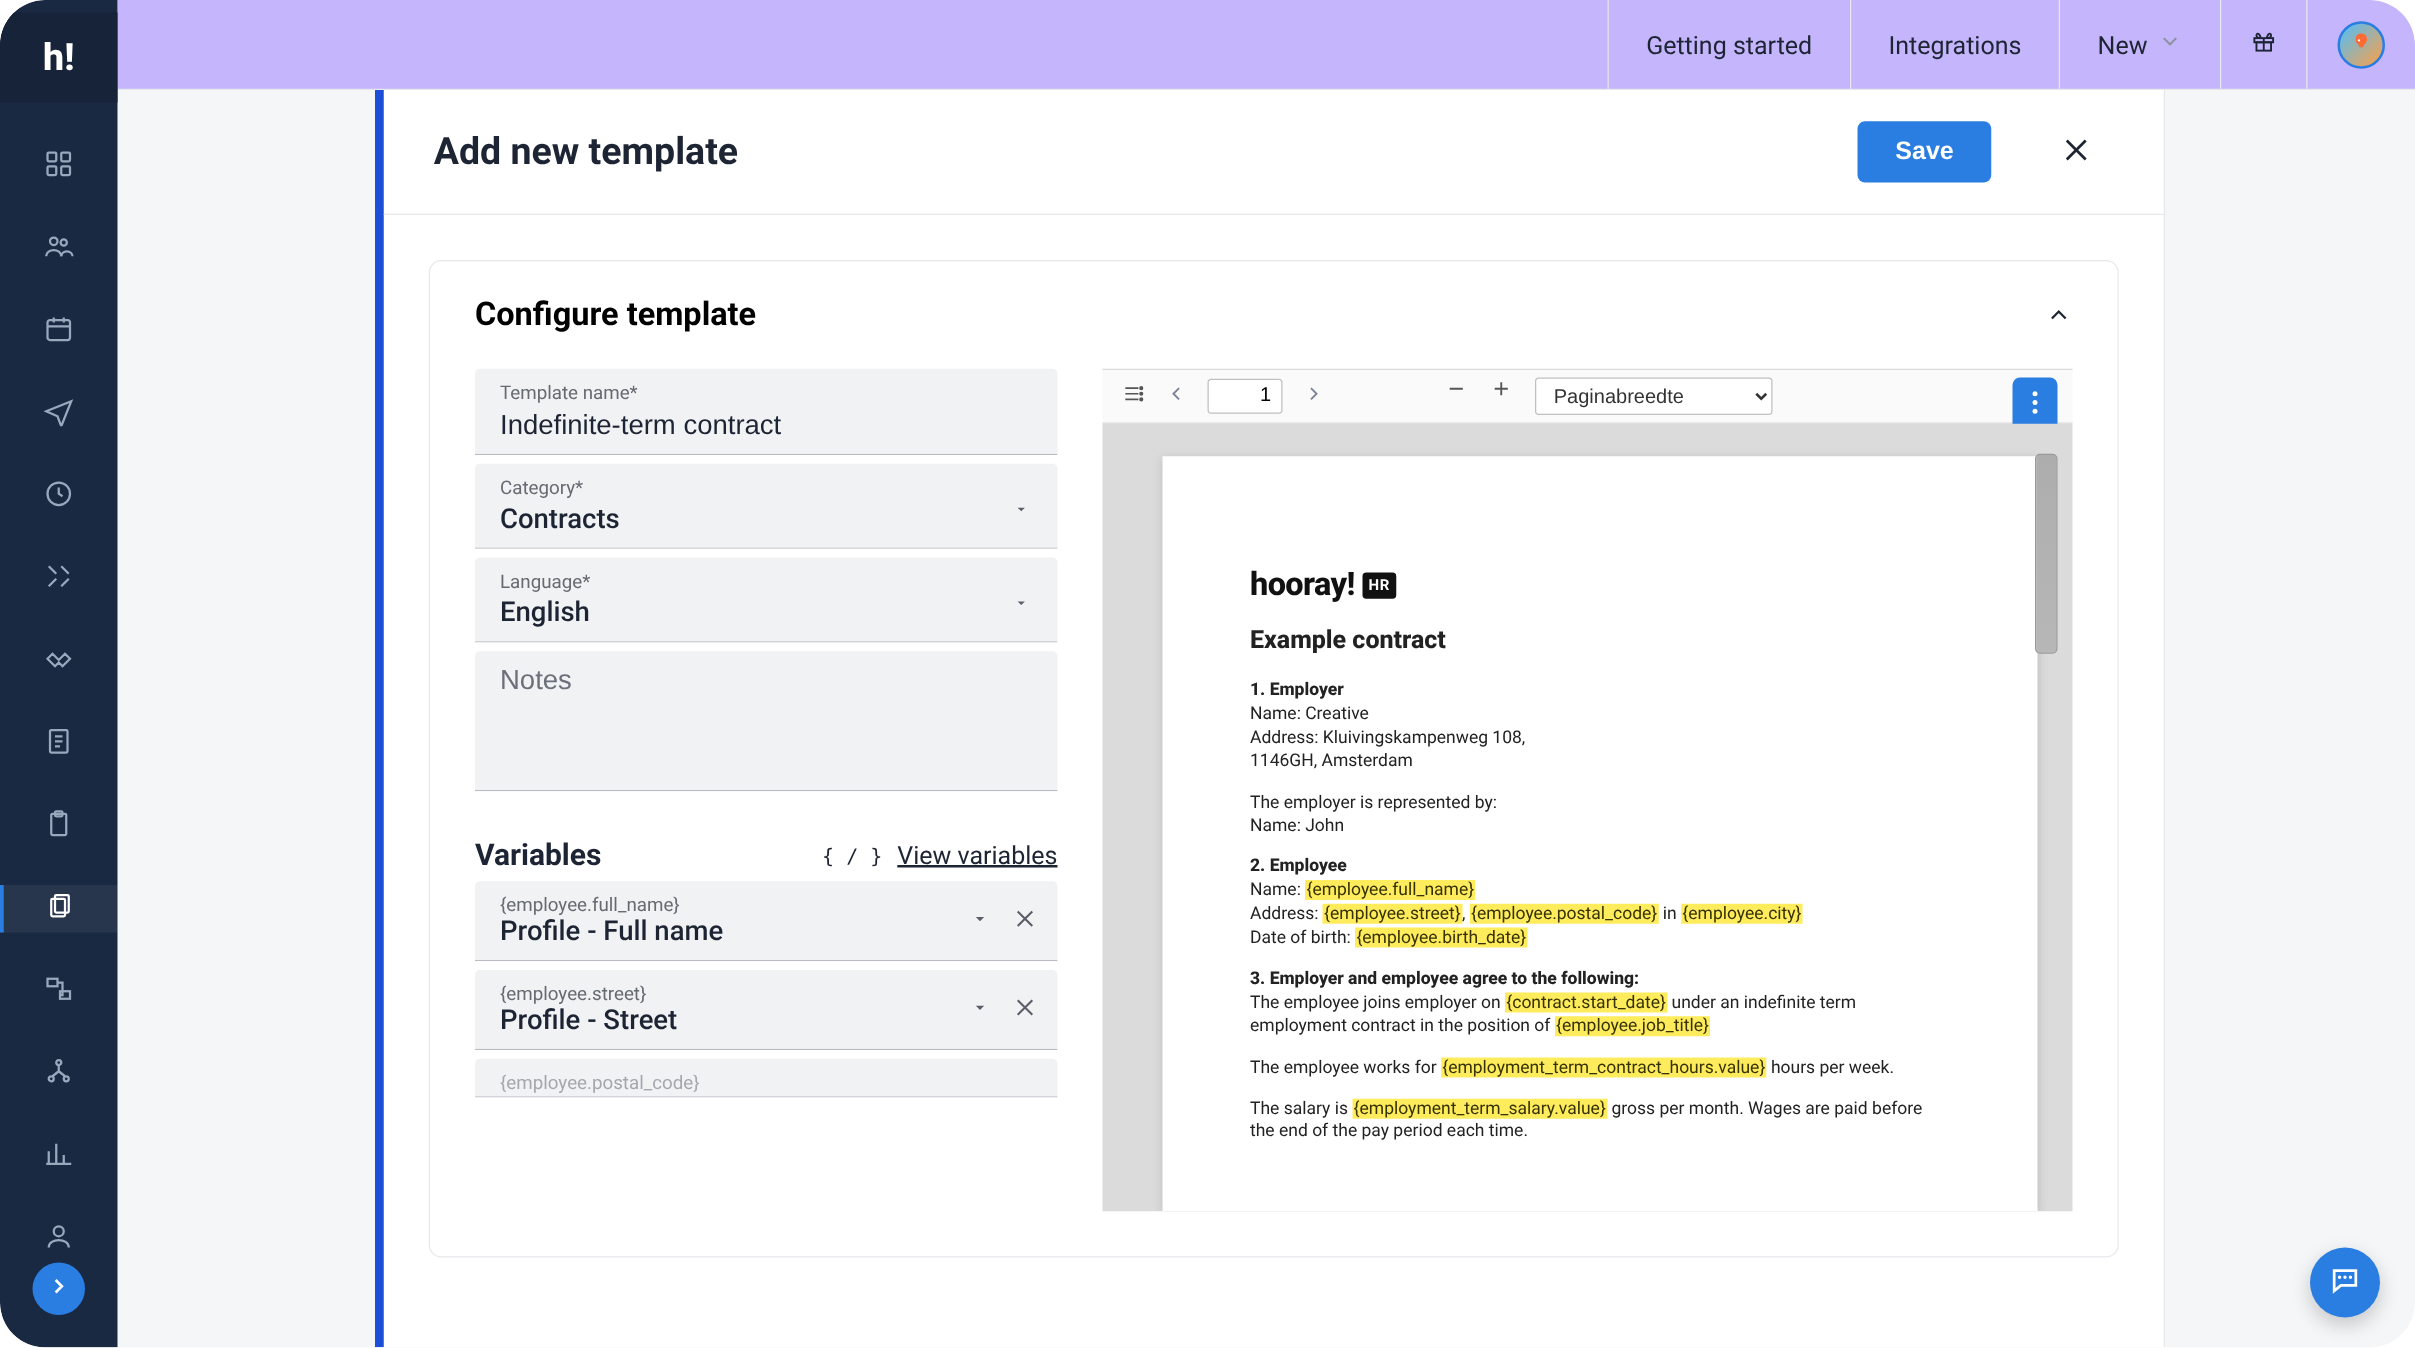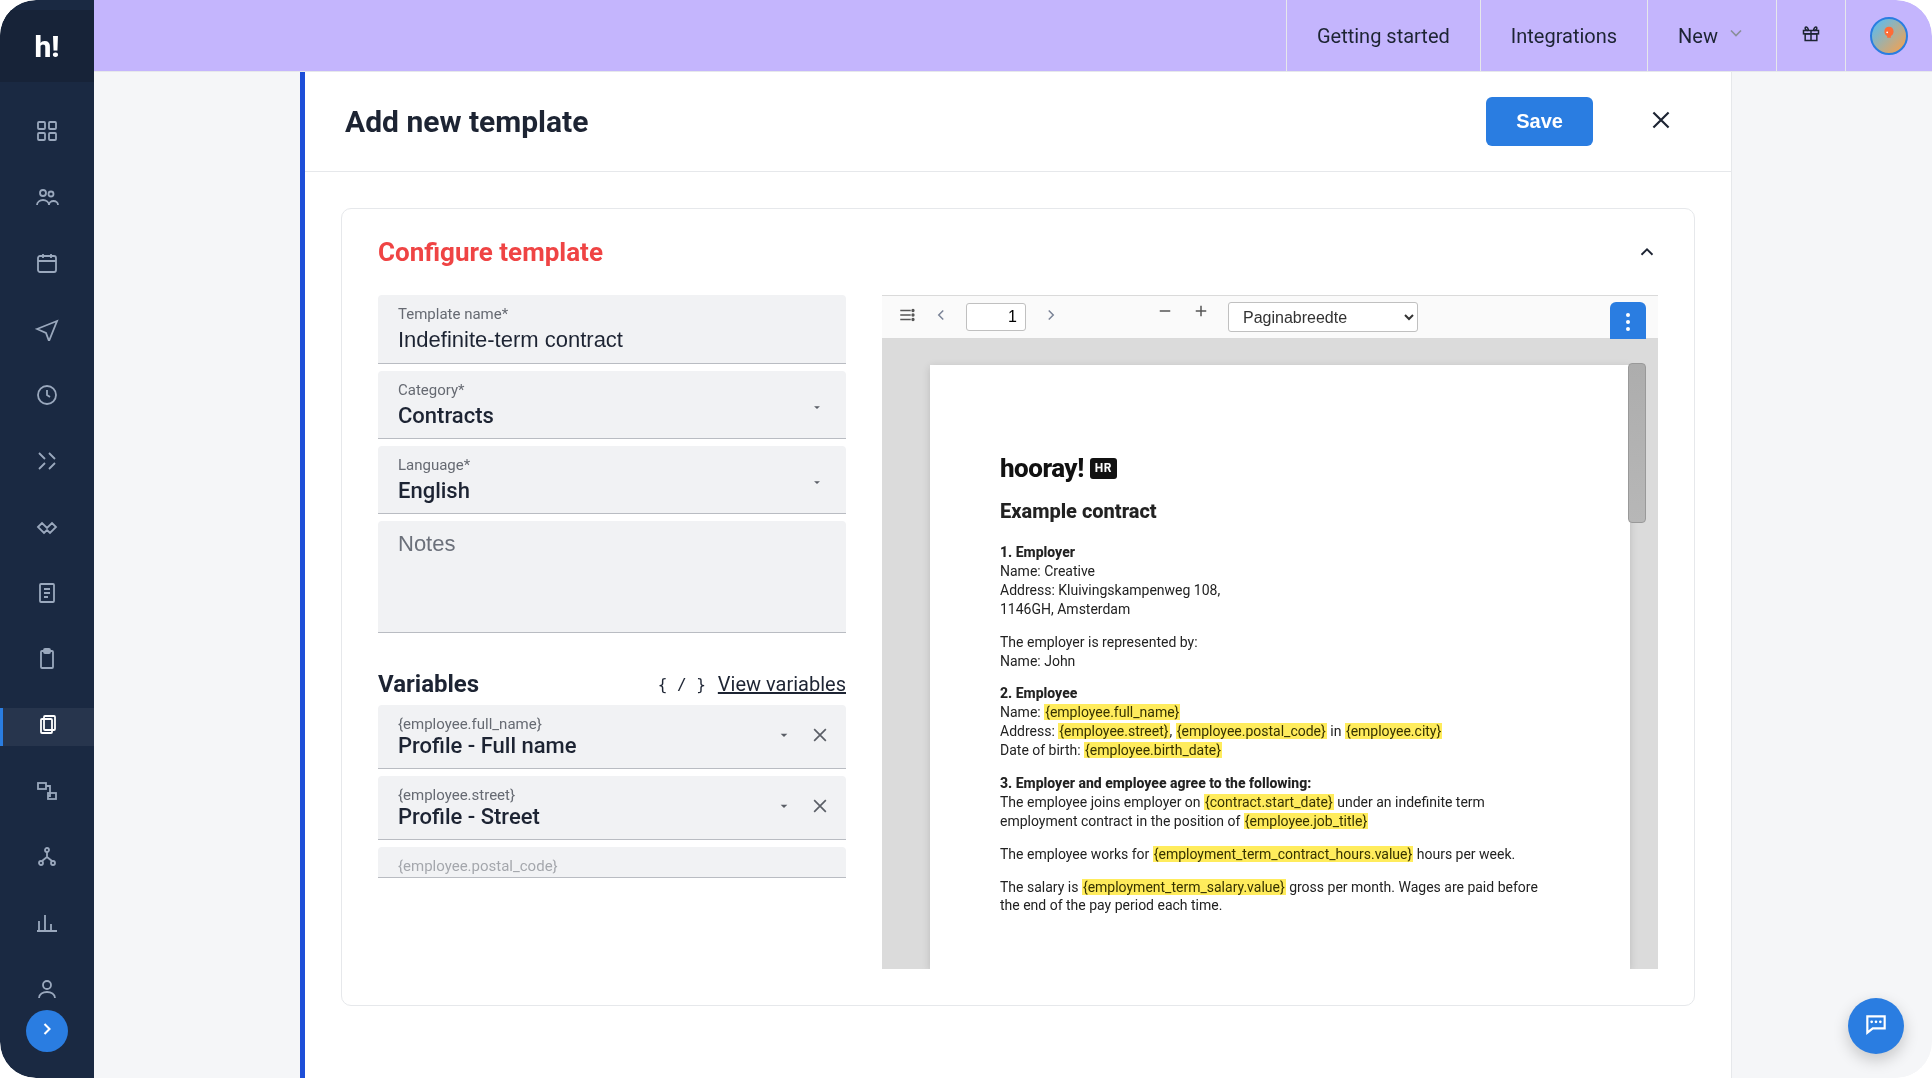--- a/index.html
+++ b/index.html
@@ -109,21 +109,21 @@
 
     
     .page-wrap {
       width: 1432px;
       margin-left: 206px;
       margin-top: 0;
       background:#fff;
       height: calc(100% - 72px);
       display:flex;
       flex-direction:column;
-      border-left:5px solid #1d4ed8;
+      border-left:7px solid #1d4ed8;
       border-right:1px solid #e6e8eb;
     }
     .page-header {
       display:flex; align-items:center; justify-content:space-between;
       padding: 0 48px 0 40px;
       height: 100px;
       border-bottom: 1px solid #e6e8eb;
     }
     .page-title { font-size: 30px; font-weight: 700; color: #1d2433; }
     .header-actions { display:flex; align-items:center; gap: 46px; }
@@ -146,21 +146,21 @@
 
     .card {
       border: 1px solid #e6e8eb;
       border-radius: 10px;
       background: #fff;
     }
     .card-header {
       display:flex; align-items:center; justify-content:space-between;
       padding: 28px 36px;
     }
-    .card-title { font-size: 26px; font-weight:700; color:#ef4444; }
+    .card-title { font-size: 26px; font-weight:700; color:#000000; }
     .chevron { width:22px; height:22px; color:#1d2433; }
 
     .card-body {
       display:flex;
       gap: 36px;
       padding: 0 36px 36px 36px;
     }
 
     
     .form-col { width: 490px; display:flex; flex-direction:column; gap:7px; }

